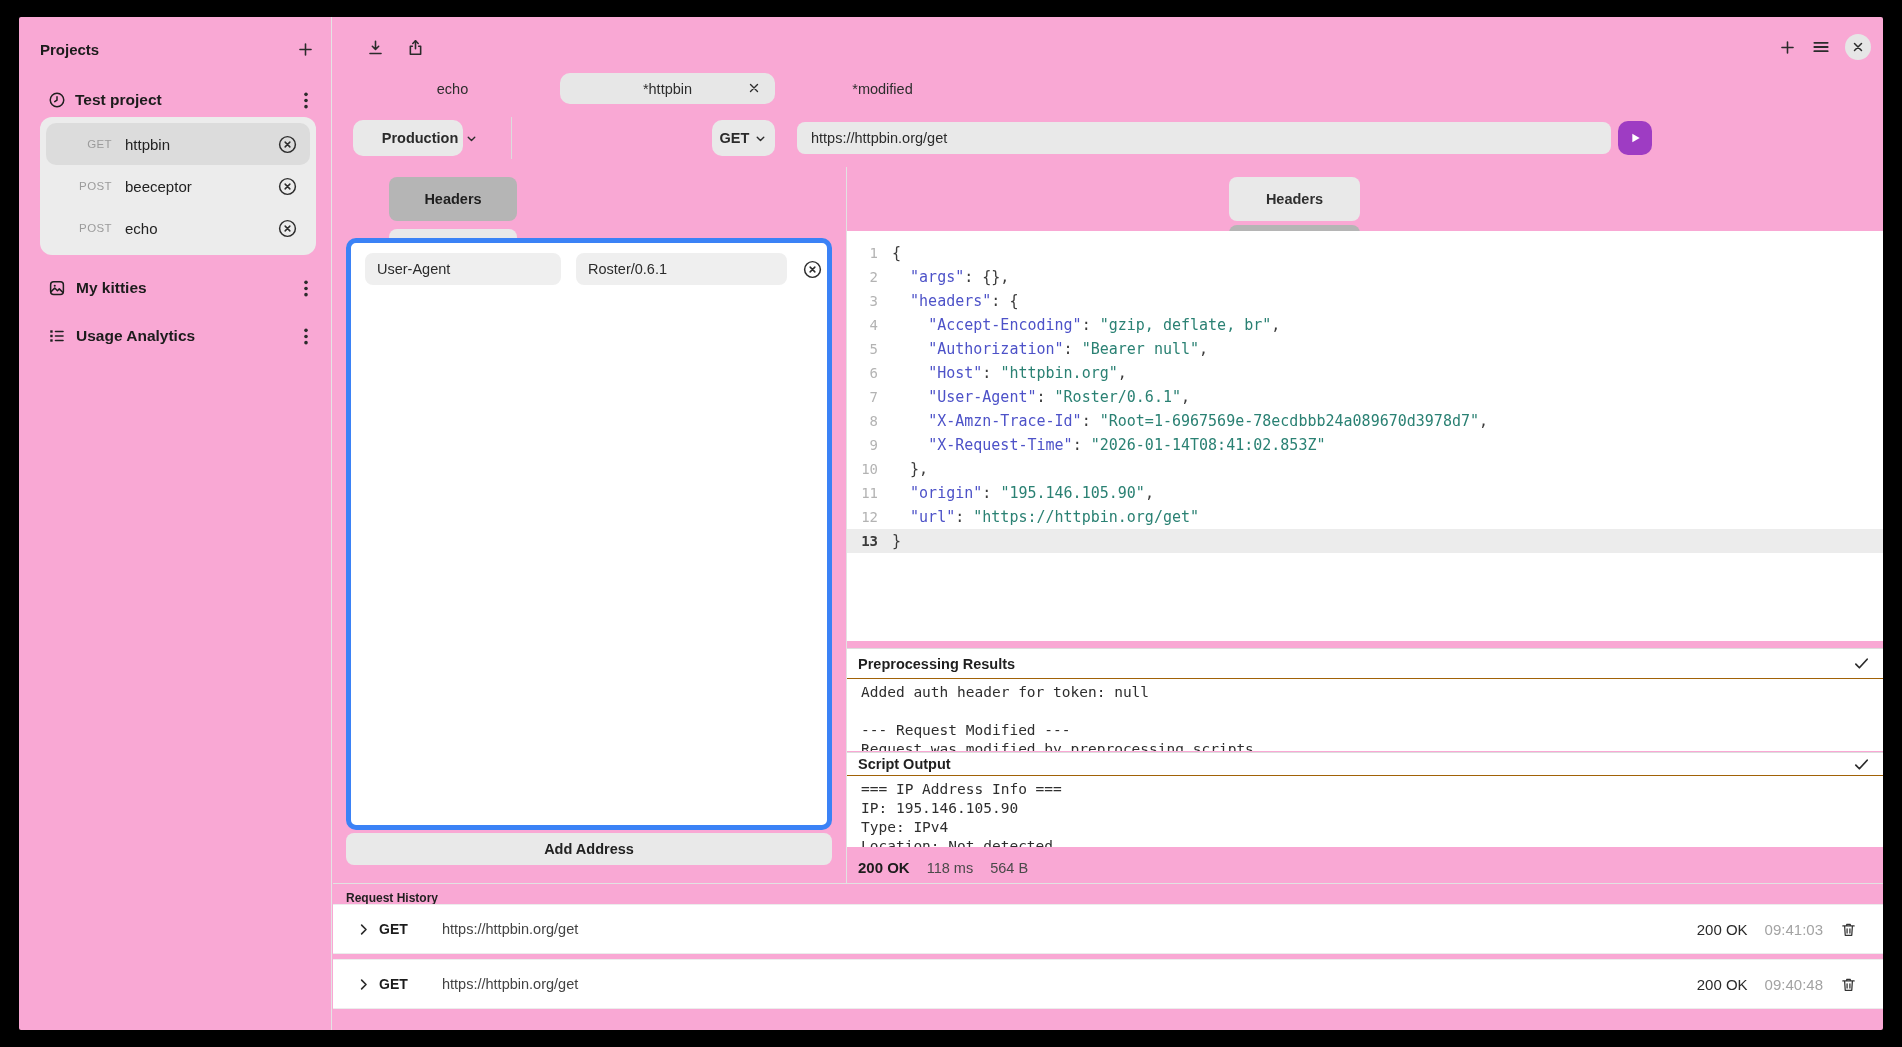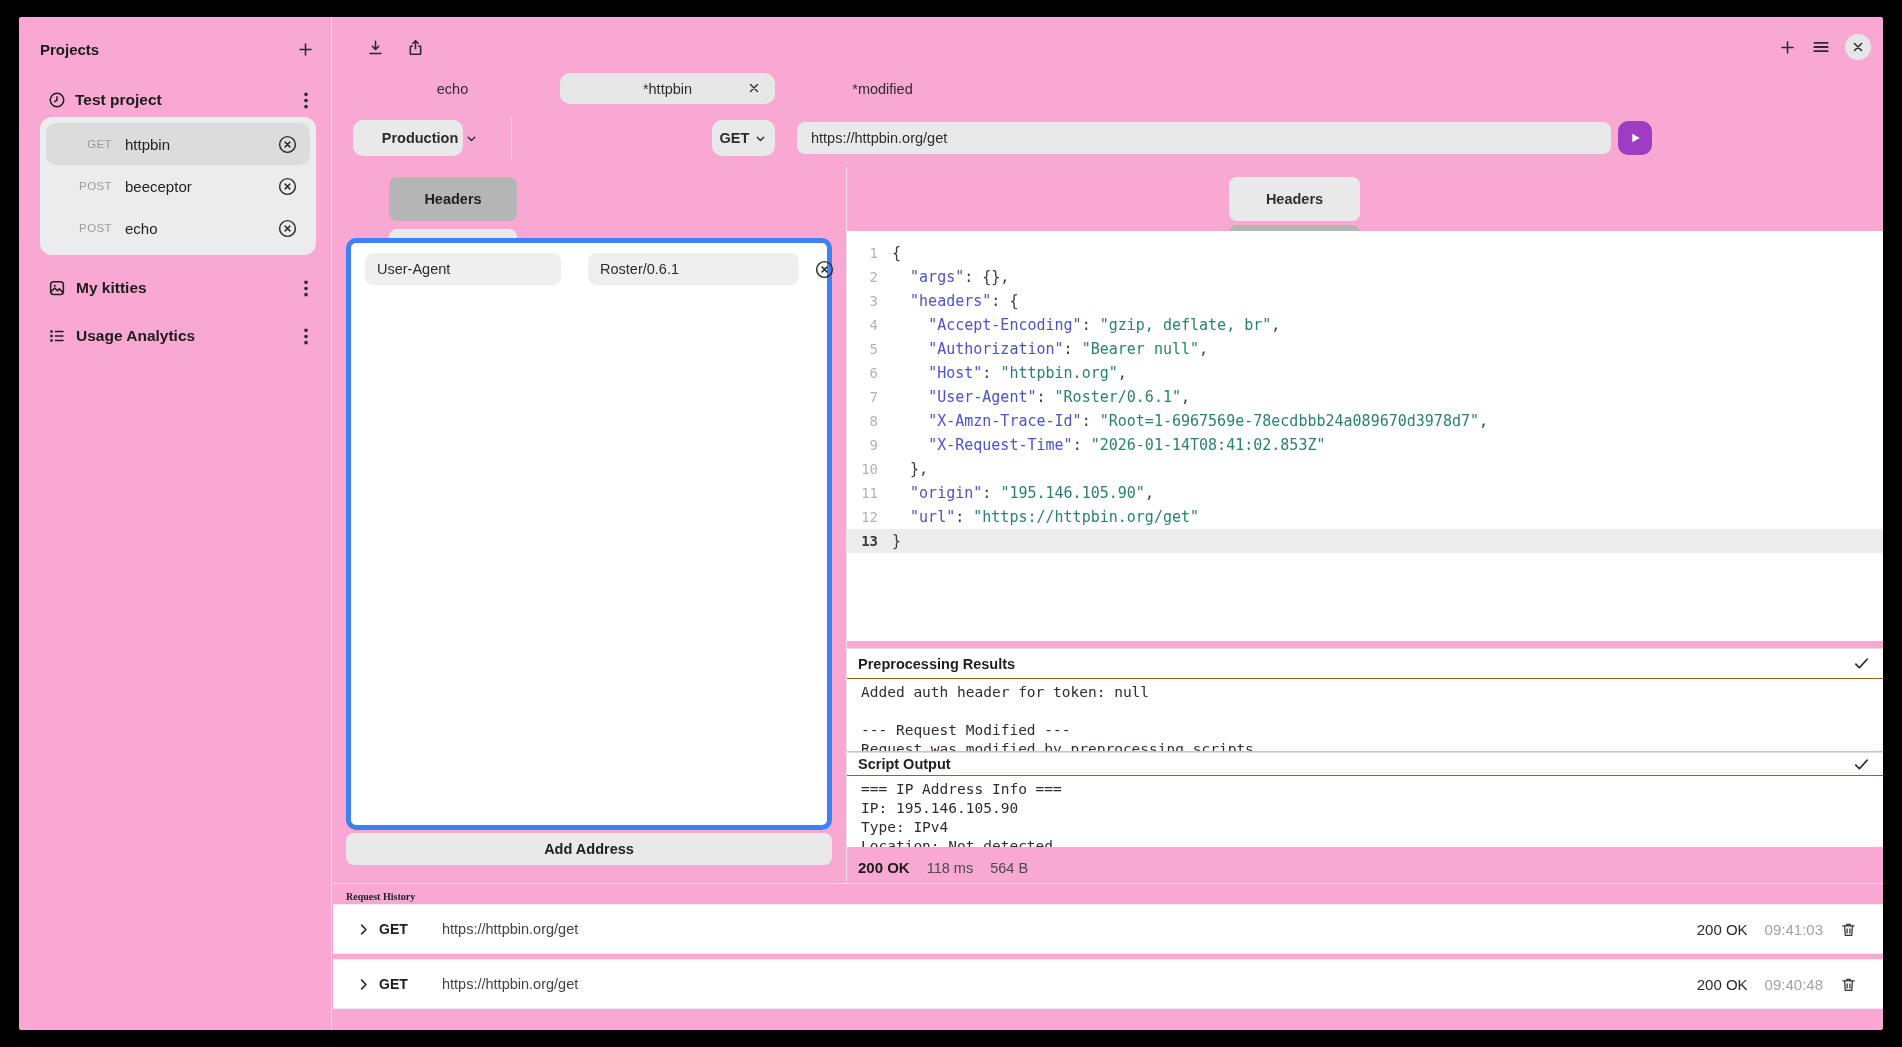--- a/index.html
+++ b/index.html
@@ -68,21 +68,21 @@
           align-items:center; justify-content:center; font-size:14.5px; font-weight:600; color:#2f2f2f; }
   .ptab.active { background:#b5b5b5; font-weight:700; color:#1f1f1f; }
   .ptab.w128 { width:128px; } .ptab.w131 { width:131px; }
 
   .left-card { position:absolute; left:13px; top:221px; width:486px; height:592px;
                background:#fff; border:5px solid #3b82f6; border-radius:10px; padding:10px 14px; }
   .hdr-row { display:flex; align-items:center; gap:15px; }
   .hdr-input { height:32px; background:#efefef; border:none; border-radius:8px;
                padding:0 12px; font-size:14.5px; color:#2b2b2b;
                font-family:"Liberation Sans",sans-serif; outline:none; }
-  .hdr-key { width:196px; } .hdr-val { width:211px;margin-left:12px; }
+  .hdr-key { width:196px; } .hdr-val { width:211px; }
   .hdr-remove { margin-left:auto; margin-right:2px; }
   .add-header-btn { position:absolute; left:13px; top:816px; width:486px; height:32px;
                     background:#e9e9e9; border:none; border-radius:8px; font-size:14.5px;
                     font-weight:700; color:#222; font-family:"Liberation Sans",sans-serif; }
 
   .divider-v { position:absolute; left:513px; top:150px; width:1px; height:716px; background:#e2e2e2; }
 
   .code-panel { position:absolute; left:514px; top:214px; width:1036px; height:410px;
                 background:#fff; overflow:hidden; padding-top:10px; }
   .code-line { display:flex; height:24px; line-height:24px;
@@ -106,21 +106,21 @@
   #script-out .section-hdr { height:23px; }
   #script-out .section-body { height:71px; }
 
   .status-row { position:absolute; left:514px; top:831px; width:1036px; height:35px;
                 display:flex; align-items:center; gap:17px; padding:4px 0 0 11px; }
   .status-code { font-size:15px; font-weight:700; color:#1c1c1c; }
   .status-meta { font-size:14.5px; color:#4a4a4a; }
 
   .history { position:absolute; left:0; top:866px; width:100%; bottom:0;
              border-top:1px solid #e2e2e2; }
-  .history-title { padding:7px 0 0 13px; font-size:10px; font-weight:700; color:#1f1f1f;font-family:Liberation Serif, serif; }
+  .history-title { padding:7px 0 0 13px; font-size:12px; font-weight:700; color:#1f1f1f; }
   .hist-rows { position:absolute; left:0; top:20px; width:100%; }
   .hist-row { height:50px; background:#fff; border-top:1px solid #ececec;
               border-bottom:1px solid #ececec; margin-bottom:5px; display:flex;
               align-items:center; padding:0 26px 0 23px; }
   .hist-chev { width:15px; margin-right:8px; }
   .hist-method { font-size:14px; font-weight:700; color:#1c1c1c; width:63px; }
   .hist-url { font-size:14.5px; color:#434343; }
   .hist-right { margin-left:auto; display:flex; align-items:center; gap:17px; }
   .hist-status { font-size:15px; font-weight:500; color:#2b2b2b; }
   .hist-time { font-size:15px; color:#a3a3a3; }

